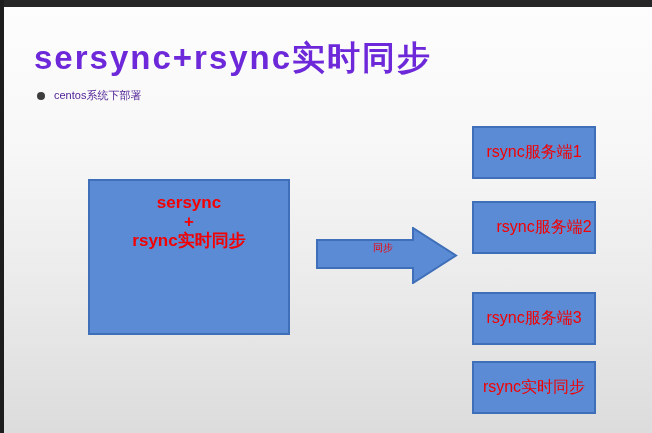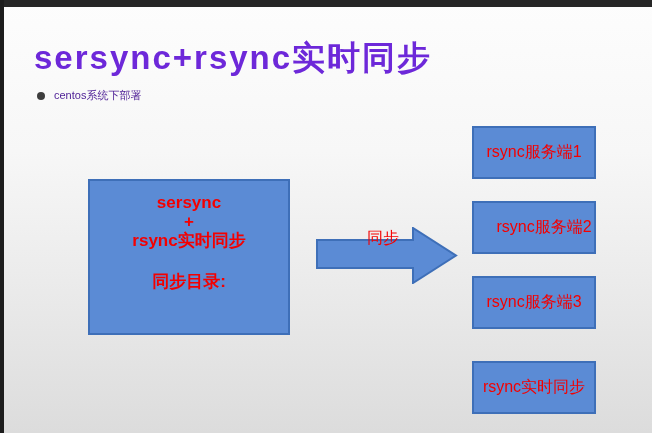--- a/index.html
+++ b/index.html
@@ -74,24 +74,24 @@
   .source-spacer {
     height: 22px;
   }
   .sync-arrow {
     position: absolute;
     left: 316px; top: 227px;
     width: 142px; height: 57px;
   }
   .arrow-label {
     position: absolute;
-    left: 355px; top: 228px;
+    left: 355px; top: 241px;
     width: 56px;
     text-align: center;
-    font-size: 16px;
+    font-size: 10px;
     color: var(--text-red, #f40000);
     white-space: nowrap;
   }
   .server-box {
     position: absolute;
     left: 472px;
     width: 124px; height: 53px;
     box-sizing: border-box;
     background: var(--box-fill, #5b8bd5);
     border: 2px solid var(--box-border, #3e6fb8);
@@ -99,42 +99,41 @@
     align-items: center;
     justify-content: center;
   }
   .server-label {
     font-size: 16px;
     color: var(--text-red, #f40000);
     white-space: nowrap;
   }
   .server-1 { top: 126px; }
   .server-2 { top: 201px; padding-left: 20px; }
-  .server-3 { top: 276px; }
+  .server-3 { top: 292px; }
   .server-4 { top: 361px; }
 </style>
 </head>
 <body>
 
 <div class="frame-top"></div>
 <div class="frame-left"></div>
 
 <h1 class="page-title">sersync+rsync实时同步</h1>
 
 <div class="bullet-row">
   <span class="bullet-dot"></span>
   <span class="bullet-text">centos系统下部署</span>
 </div>
 
 <div class="source-box">
   <div class="source-line">sersync</div>
   <div class="source-line">+</div>
   <div class="source-line">rsync实时同步</div>
   <div class="source-spacer"></div>
-  <div class="source-line">同步目录:</div>
 </div>
 
 <svg class="sync-arrow" viewBox="0 0 142 57" xmlns="http://www.w3.org/2000/svg">
   <polygon points="1,13 97,13 97,1 140,28.5 97,56 97,41 1,41" fill="#5b8bd5" stroke="#3e6fb8" stroke-width="2"></polygon>
 </svg>
 <span class="arrow-label">同步</span>
 
 <div class="server-box server-1">
   <span class="server-label">rsync服务端1</span>
 </div>

